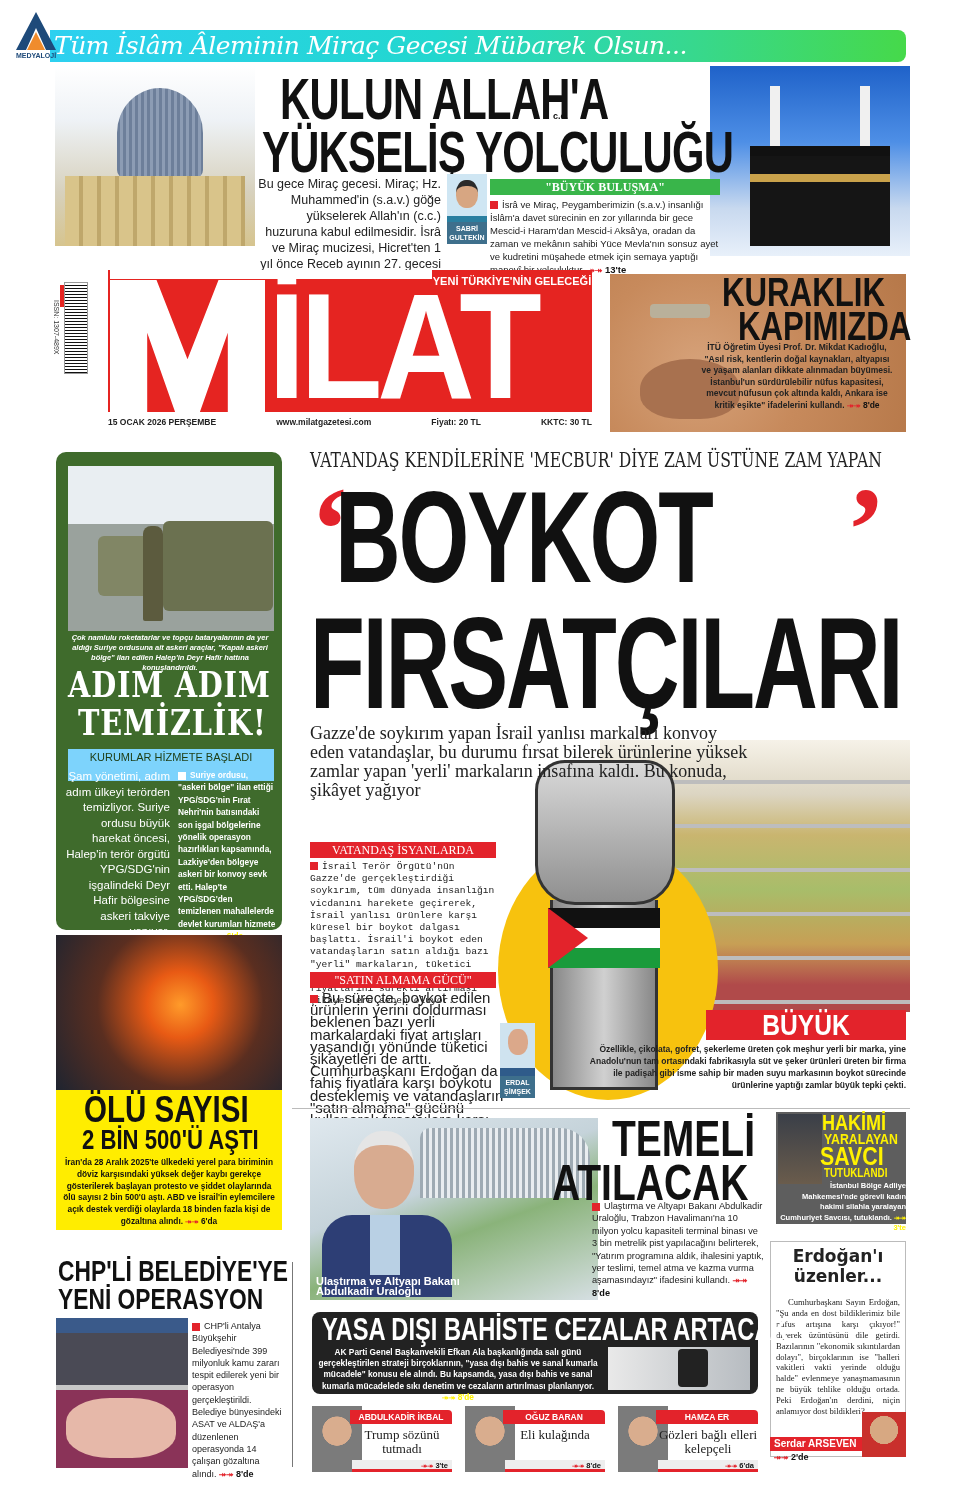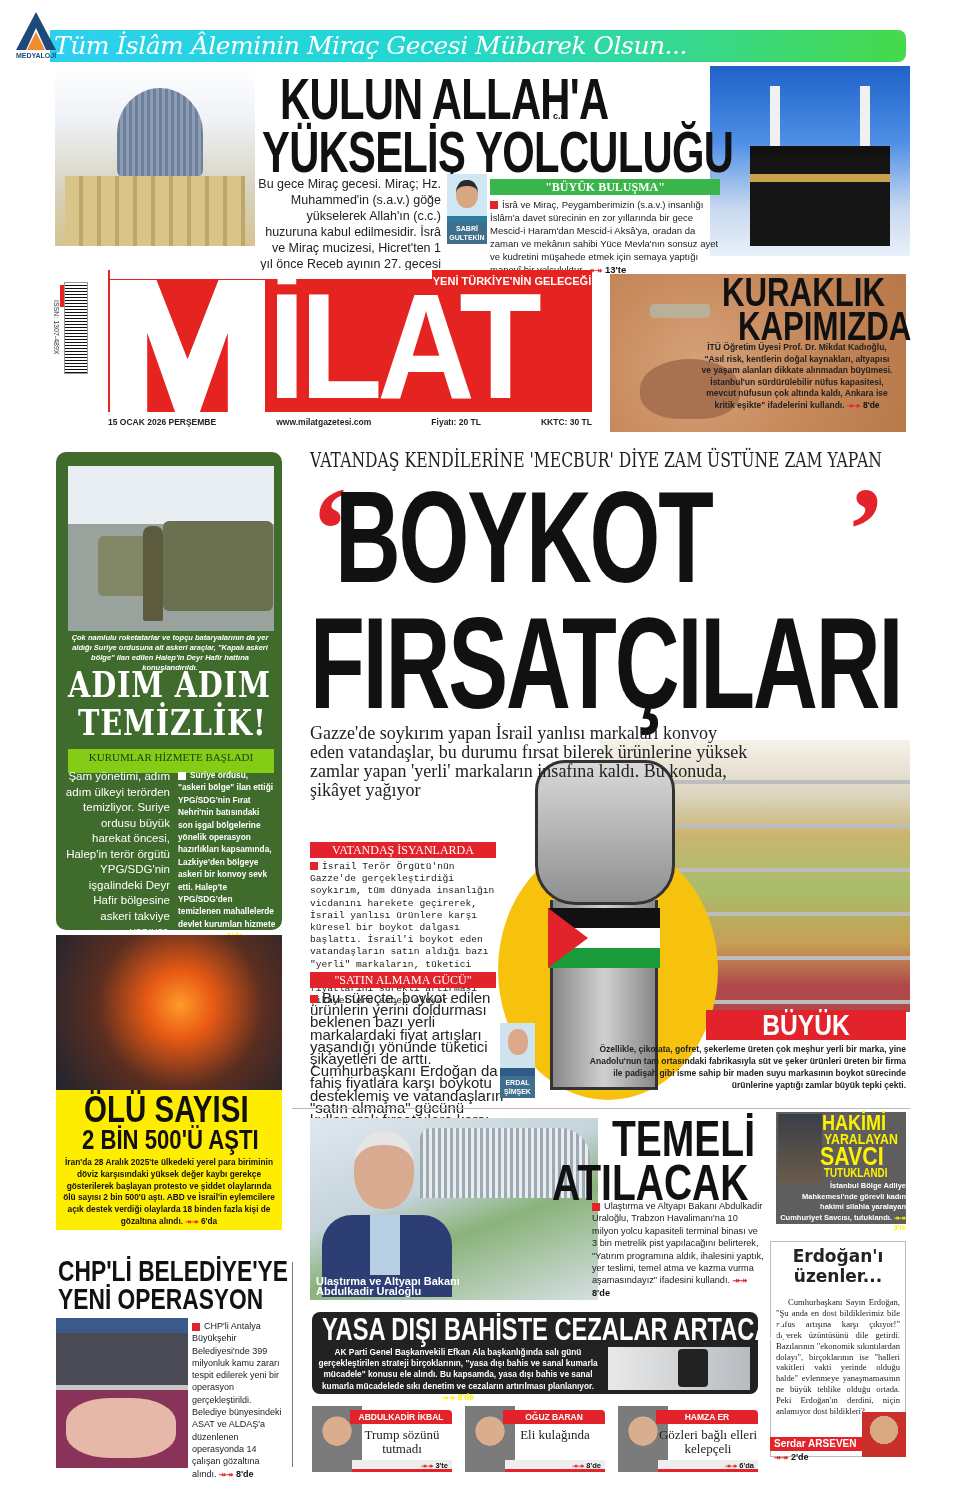--- a/index.html
+++ b/index.html
@@ -58,21 +58,21 @@
 
 
 #green{left:56px;top:452px;width:226px;height:478px;background:#3f6b2c;border-radius:10px}
 #mil-img{left:68px;top:466px;width:206px;height:165px;background:linear-gradient(180deg,#e9eef2 0 35%,#9aa29d 35% 100%)}
 #mil-img .t1{position:absolute;left:95px;top:55px;width:110px;height:90px;background:#6b7150;border-radius:6px}
 #mil-img .t2{position:absolute;left:30px;top:70px;width:70px;height:60px;background:#818665;border-radius:6px}
 #mil-img .s{position:absolute;left:75px;top:60px;width:20px;height:95px;background:#5c5b3e;border-radius:8px 8px 2px 2px}
 #mil-cap{left:64px;top:633px;width:212px;font-size:7.5px;line-height:10px;color:#fff;font-style:italic;font-weight:700;text-align:center}
 #adim1{left:68px;top:666px;font-family:"DejaVu Serif",serif;font-weight:700;font-size:36px;line-height:36px;color:#fff;transform:scaleX(0.8);transform-origin:left top;white-space:nowrap;letter-spacing:1px}
 #adim2{left:78px;top:704px;font-family:"DejaVu Serif",serif;font-weight:700;font-size:36px;line-height:36px;color:#fff;transform:scaleX(0.8);transform-origin:left top;white-space:nowrap;letter-spacing:1px}
-#kurumlar{left:68px;top:749px;width:206px;height:24px;background:#84cc16;color:#1d3c12;text-align:center;font-family:Liberation Serif, serif;font-size:11px;line-height:16px}
+#kurumlar{left:68px;top:749px;width:206px;height:32px;background:#7dd3fc;color:#1d3c12;text-align:center;font-family:Liberation Sans, sans-serif;font-size:11px;line-height:16px}
 #sam{left:62px;top:769px;width:108px;text-align:right;color:#fff;font-size:11.5px;line-height:15.5px}
 #suriye{left:178px;top:769px;width:98px;color:#fff;font-size:8.3px;line-height:12.4px;font-weight:700}
 #suriye .ref{color:#fff200}
 
 
 #fire{left:56px;top:935px;width:226px;height:155px;background:radial-gradient(circle at 55% 45%,#ff9b2a 0%,#e85a14 22%,#5a2e20 55%,#1e2430 100%)}
 #yellow{left:56px;top:1090px;width:226px;height:140px;background:#ffed00}
 #olu1{left:84px;top:1092px;font-size:36px;line-height:36px;transform:scaleX(0.82)}
 #olu2{left:82px;top:1126px;font-size:27px;line-height:28px;transform:scaleX(0.82)}
 #olutxt{left:60px;top:1157px;width:218px;text-align:center;font-size:8.3px;line-height:11.8px;font-weight:700}

